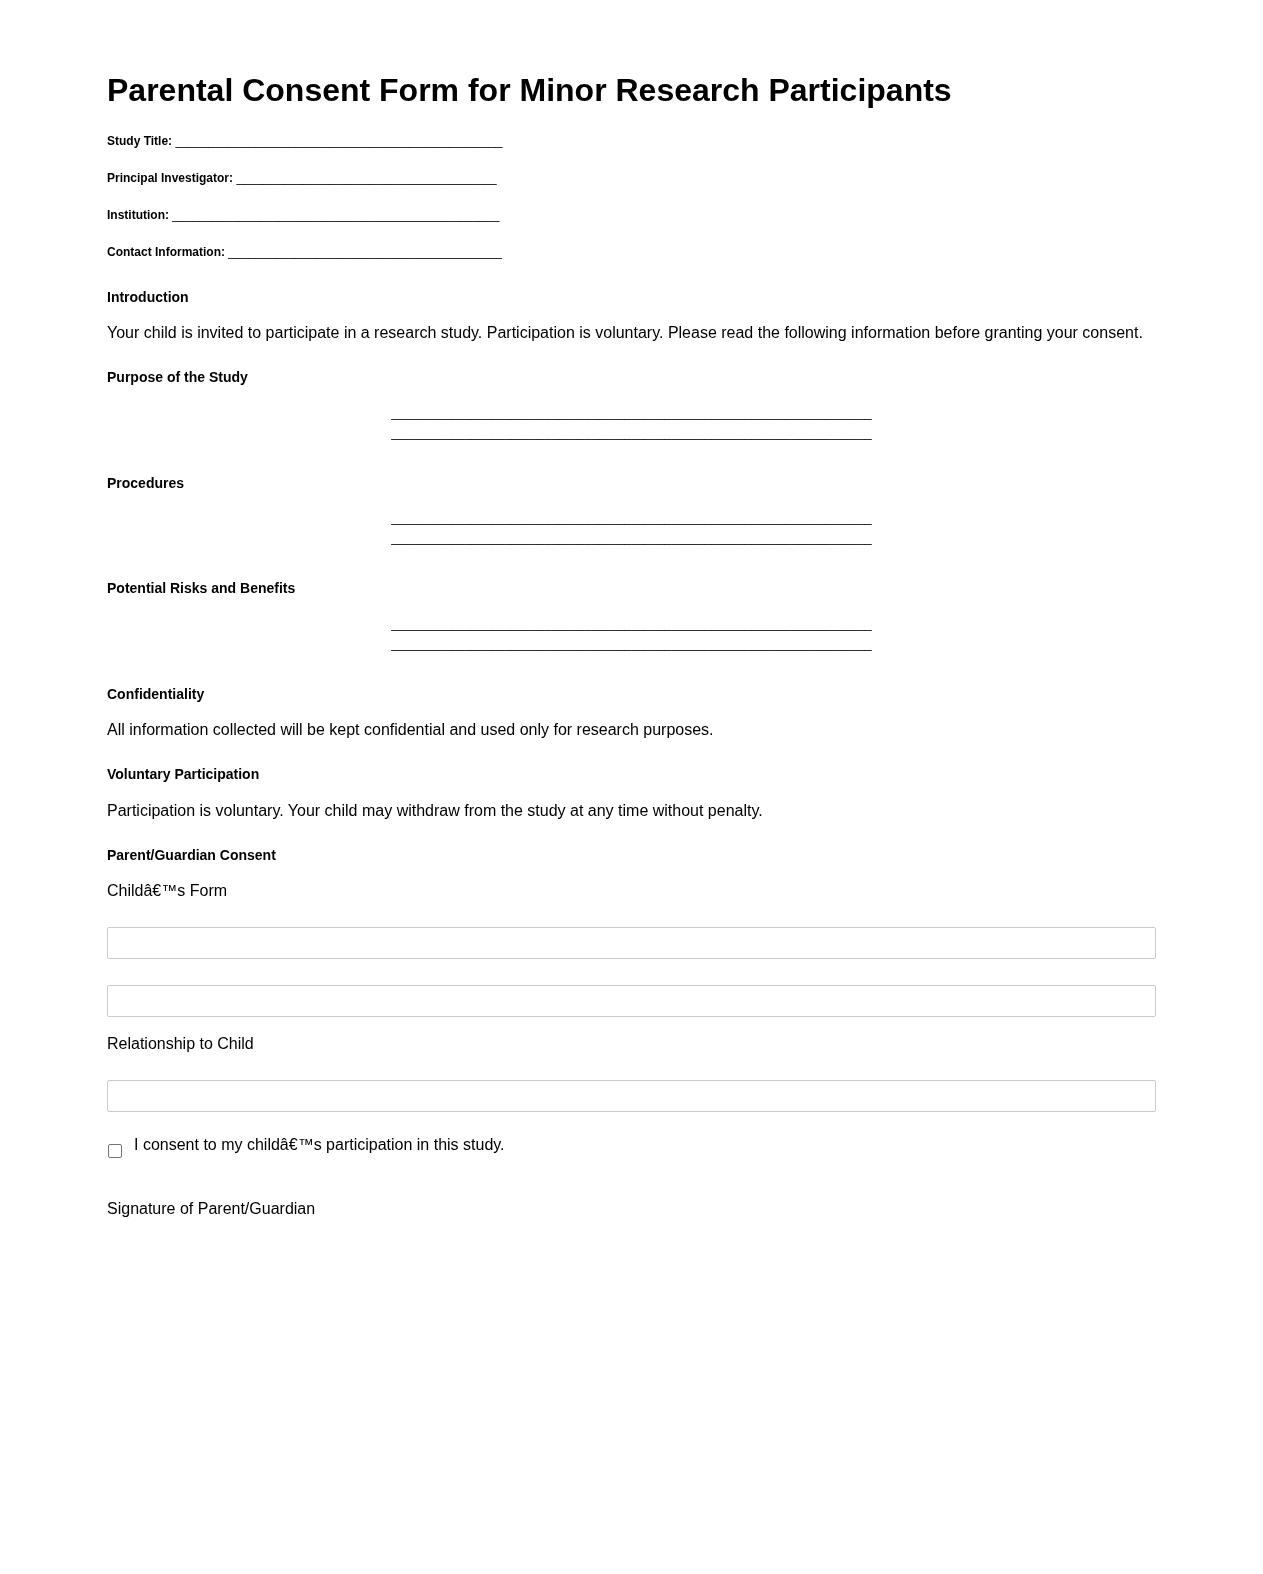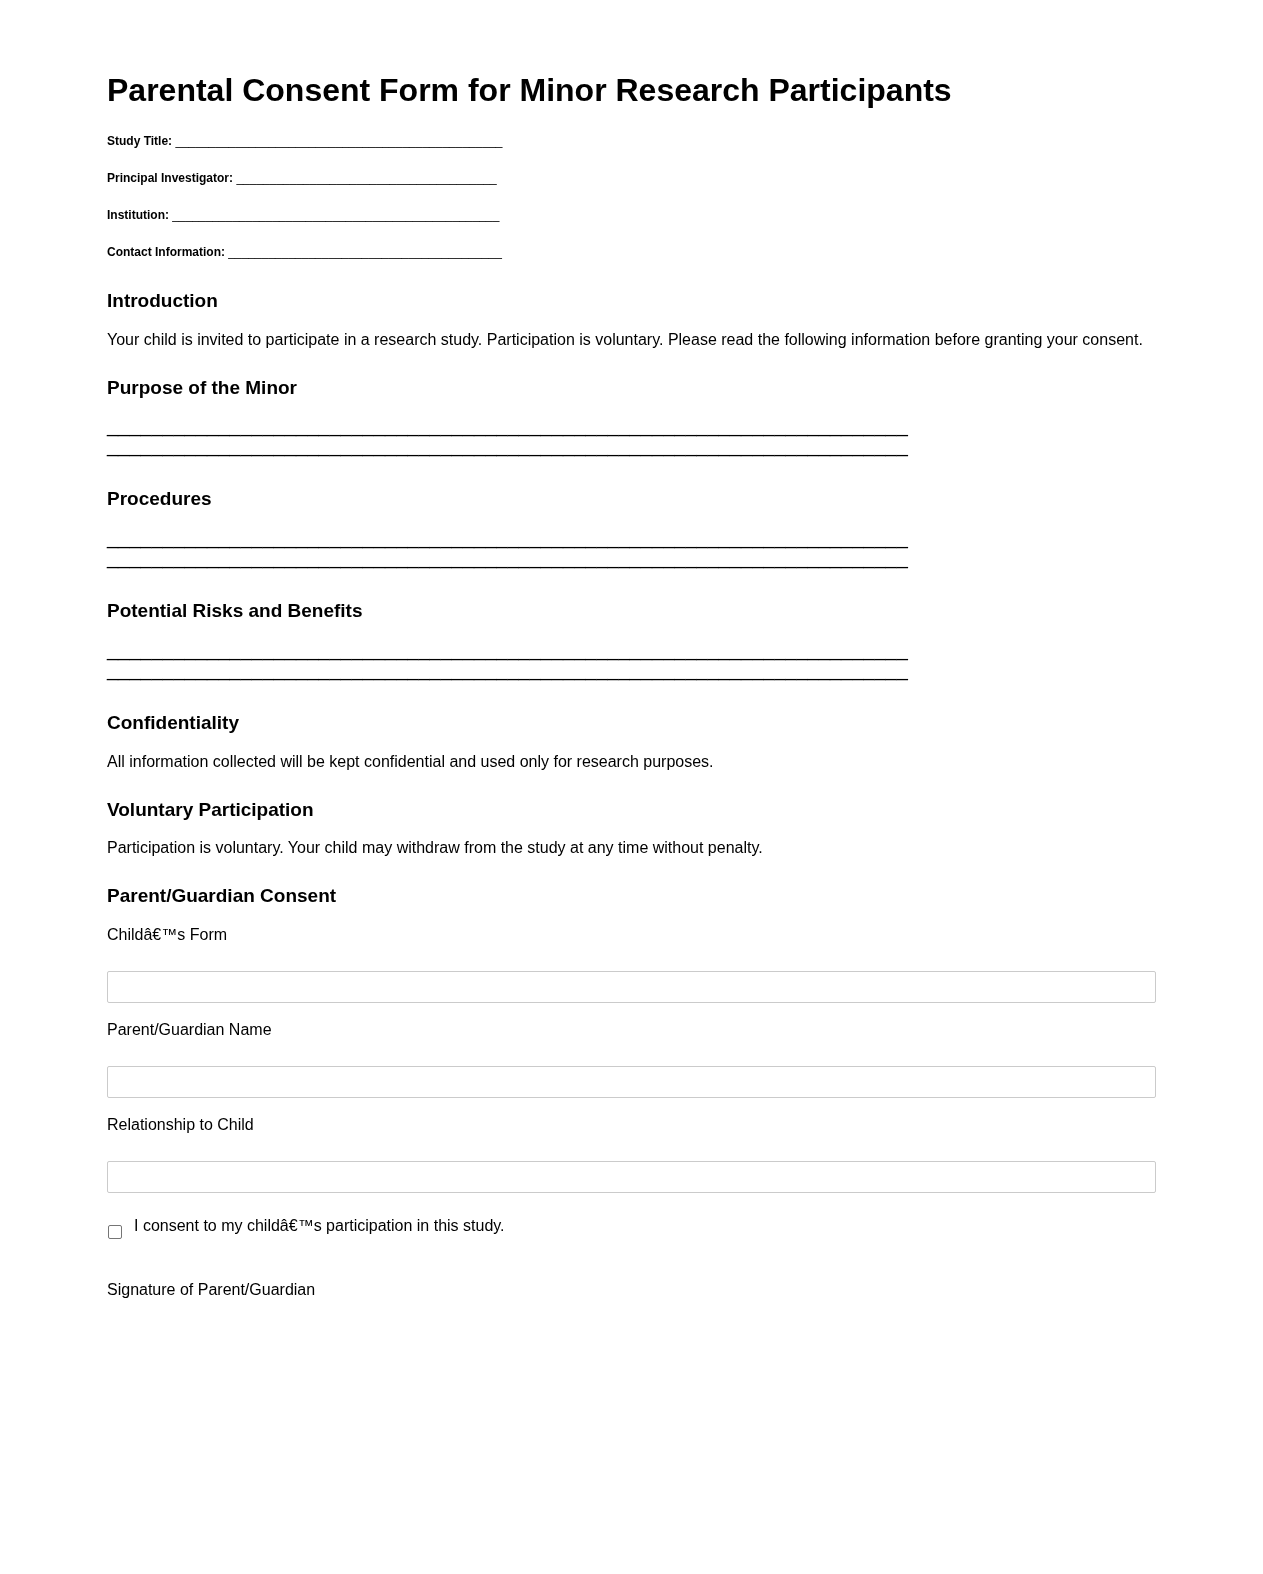--- a/index.html
+++ b/index.html
@@ -24,34 +24,35 @@
   }
   .meta p {
     font-size: 12px;
     line-height: 21px;
     margin: 16px 0;
     white-space: nowrap;
   }
   .meta strong { font-weight: 700; }
   .meta .fill-line { font-weight: 400; letter-spacing: 0; }
   h3.section-heading {
-    font-size: 19px;
+    font-size: 14px;
     line-height: 1.25;
     font-weight: 700;
     margin: 26px 0 16px 0;
   }
   p.body-text {
     font-size: 16px;
     line-height: 21px;
     margin: 16px 0;
   }
   .write-lines {
-    font-size: 20px;
+    font-size: 12px;
     line-height: 20px;
     margin: 16px 0 32px 0;
+    text-align: center;
   }
   .write-lines div { white-space: nowrap; }
   .field-label {
     font-size: 16px;
     line-height: 21px;
     margin: 16px 0 0 0;
   }
   input.text-field {
     display: block;
     box-sizing: border-box;
@@ -105,21 +106,21 @@
   <div class="meta">
     <p><strong>Study Title:</strong> <span class="fill-line">_________________________________________________</span></p>
     <p><strong>Principal Investigator:</strong> <span class="fill-line">_______________________________________</span></p>
     <p><strong>Institution:</strong> <span class="fill-line">_________________________________________________</span></p>
     <p><strong>Contact Information:</strong> <span class="fill-line">_________________________________________</span></p>
   </div>
 
   <h3 class="section-heading">Introduction</h3>
   <p class="body-text">Your child is invited to participate in a research study. Participation is voluntary. Please read the following information before granting your consent.</p>
 
-  <h3 class="section-heading">Purpose of the Minor</h3>
+  <h3 class="section-heading">Purpose of the Study</h3>
   <div class="write-lines">
     <div>________________________________________________________________________</div>
     <div>________________________________________________________________________</div>
   </div>
 
   <h3 class="section-heading">Procedures</h3>
   <div class="write-lines">
     <div>________________________________________________________________________</div>
     <div>________________________________________________________________________</div>
   </div>
@@ -134,21 +135,20 @@
   <p class="body-text">All information collected will be kept confidential and used only for research purposes.</p>
 
   <h3 class="section-heading">Voluntary Participation</h3>
   <p class="body-text">Participation is voluntary. Your child may withdraw from the study at any time without penalty.</p>
 
   <h3 class="section-heading">Parent/Guardian Consent</h3>
 
   <p class="field-label">Childâ€™s Form</p>
   <input type="text" class="text-field" placeholder="" style="">
 
-  <p class="field-label">Parent/Guardian Name</p>
   <input type="text" class="text-field" placeholder="" style="">
 
   <p class="field-label">Relationship to Child</p>
   <input type="text" class="text-field" placeholder="" style="">
 
   <div class="checkbox-row">
     <input type="checkbox" style="">
     <span class="checkbox-text">I consent to my childâ€™s participation in this study.</span>
   </div>
 

